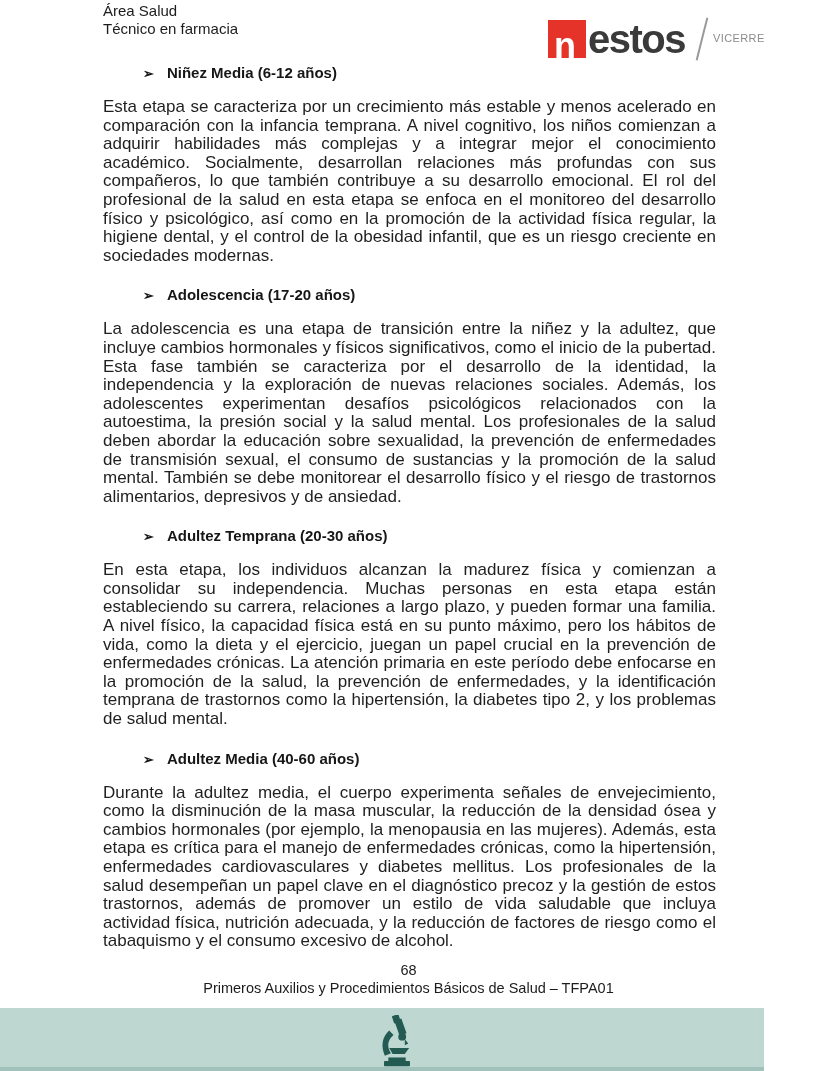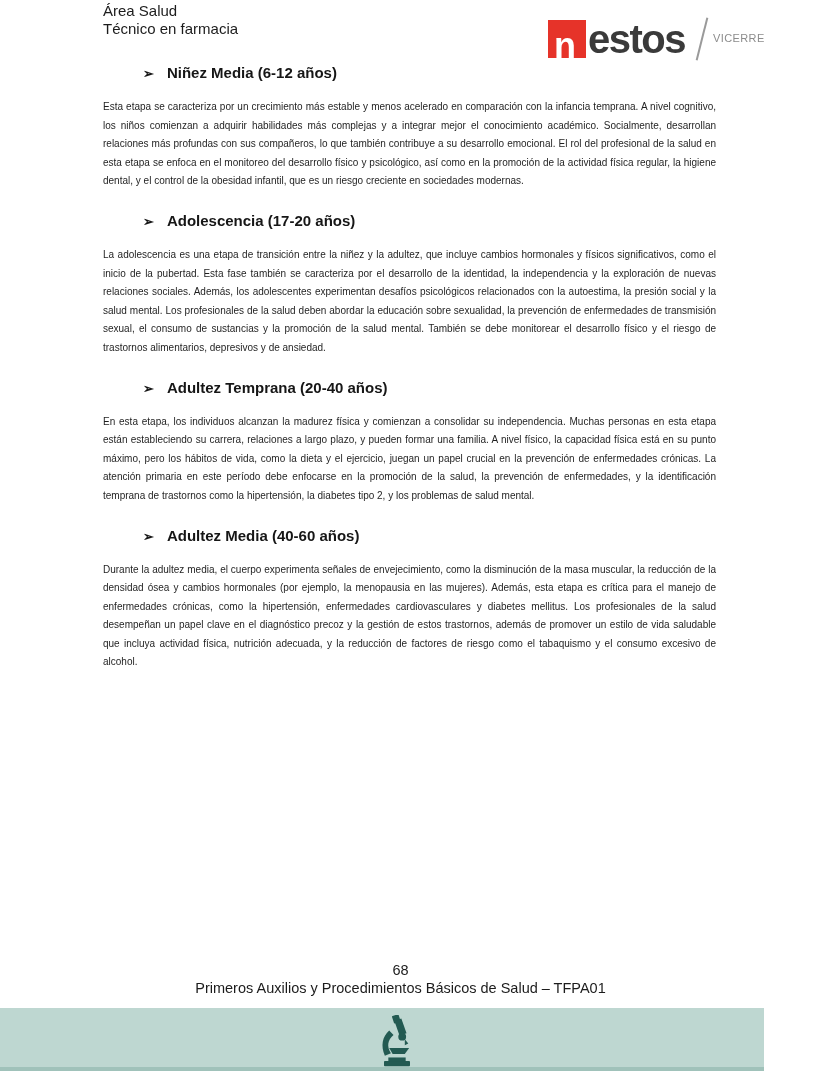--- a/index.html
+++ b/index.html
@@ -88,32 +88,32 @@
     color: #161616;
     padding-left: 40px;
     margin-bottom: 17px;
   }
   .arrow-bullet {
     font-size: 13px;
     margin-right: 13px;
     color: #161616;
   }
   .section-paragraph {
-    font-size: 10px;
+    font-size: 17px;
     line-height: 18.6px;
     text-align: justify;
     color: #1f1f1f;
     margin-bottom: 21px;
   }
   .section { margin-bottom: 2px; }
 
   
   .footer {
     position: absolute;
-    left: 4px;
+    left: 12px;
     width: 793px;
     top: 961px;
     text-align: center;
     font-size: 14.5px;
     line-height: 18px;
     color: #1c1c1c;
   }
   .footer-band {
     position: absolute;
     left: 0;
@@ -170,21 +170,21 @@
       <div class="section-heading">
         <span class="arrow-bullet">➢</span>
         <span>Adolescencia (17-20 años)</span>
       </div>
       <p class="section-paragraph">La adolescencia es una etapa de transición entre la niñez y la adultez, que incluye cambios hormonales y físicos significativos, como el inicio de la pubertad. Esta fase también se caracteriza por el desarrollo de la identidad, la independencia y la exploración de nuevas relaciones sociales. Además, los adolescentes experimentan desafíos psicológicos relacionados con la autoestima, la presión social y la salud mental. Los profesionales de la salud deben abordar la educación sobre sexualidad, la prevención de enfermedades de transmisión sexual, el consumo de sustancias y la promoción de la salud mental. También se debe monitorear el desarrollo físico y el riesgo de trastornos alimentarios, depresivos y de ansiedad.</p>
     </div>
 
     <div class="section">
       <div class="section-heading">
         <span class="arrow-bullet">➢</span>
-        <span>Adultez Temprana (20-40 años)</span>
+        <span>Adultez Temprana (20-30 años)</span>
       </div>
       <p class="section-paragraph">En esta etapa, los individuos alcanzan la madurez física y comienzan a consolidar su independencia. Muchas personas en esta etapa están estableciendo su carrera, relaciones a largo plazo, y pueden formar una familia. A nivel físico, la capacidad física está en su punto máximo, pero los hábitos de vida, como la dieta y el ejercicio, juegan un papel crucial en la prevención de enfermedades crónicas. La atención primaria en este período debe enfocarse en la promoción de la salud, la prevención de enfermedades, y la identificación temprana de trastornos como la hipertensión, la diabetes tipo 2, y los problemas de salud mental.</p>
     </div>
 
     <div class="section">
       <div class="section-heading">
         <span class="arrow-bullet">➢</span>
         <span>Adultez Media (40-60 años)</span>
       </div>
       <p class="section-paragraph">Durante la adultez media, el cuerpo experimenta señales de envejecimiento, como la disminución de la masa muscular, la reducción de la densidad ósea y cambios hormonales (por ejemplo, la menopausia en las mujeres). Además, esta etapa es crítica para el manejo de enfermedades crónicas, como la hipertensión, enfermedades cardiovasculares y diabetes mellitus. Los profesionales de la salud desempeñan un papel clave en el diagnóstico precoz y la gestión de estos trastornos, además de promover un estilo de vida saludable que incluya actividad física, nutrición adecuada, y la reducción de factores de riesgo como el tabaquismo y el consumo excesivo de alcohol.</p>

